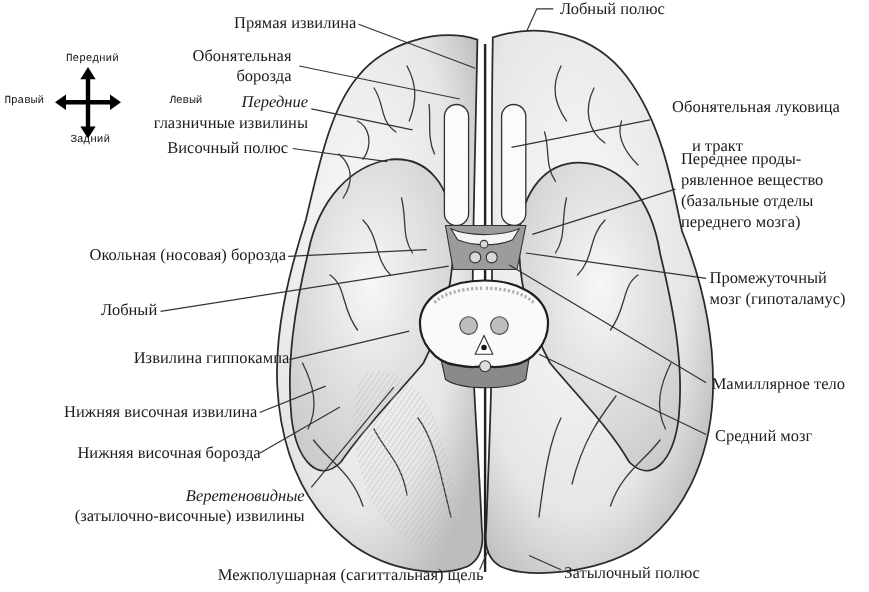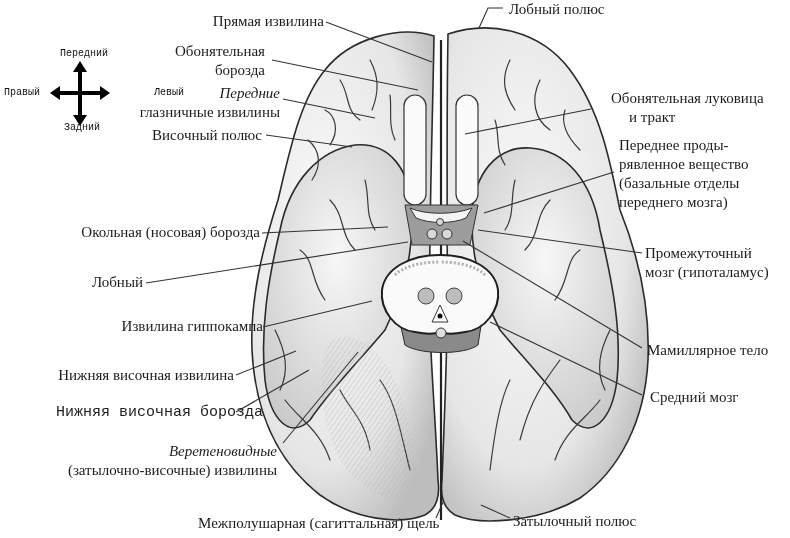--- a/index.html
+++ b/index.html
@@ -142,28 +142,28 @@
 <div class="lbl r" style="right:466px;top:12px;">Прямая извилина</div>
 <div class="lbl r" style="right:525px;top:42px;">Обонятельная</div>
 <div class="lbl r" style="right:525px;top:61px;">борозда</div>
 <div class="lbl r" style="right:510px;top:84px;font-style:italic;">Передние</div>
 <div class="lbl r" style="right:510px;top:103px;">глазничные извилины</div>
 <div class="lbl r" style="right:528px;top:126px;">Височный полюс</div>
 <div class="lbl r" style="right:530px;top:223px;">Окольная (носовая) борозда</div>
 <div class="lbl r" style="right:647px;top:273px;">Лобный</div>
 <div class="lbl r" style="right:527px;top:317px;">Извилина гиппокампа</div>
 <div class="lbl r" style="right:556px;top:366px;">Нижняя височная извилина</div>
-<div class="lbl r" style="right:527px;top:403px;font-family:Liberation Mono, monospace;">Нижняя височная борозда</div>
+<div class="lbl r" style="right:553px;top:403px;">Нижняя височная борозда</div>
 <div class="lbl r" style="right:513px;top:442px;font-style:italic;">Веретеновидные</div>
 <div class="lbl r" style="right:513px;top:461px;">(затылочно-височные) извилины</div>
 <div class="lbl l" style="left:198px;top:514px;">Межполушарная (сагиттальная) щель</div>
 
 <div class="lbl l" style="left:509px;top:0px;">Лобный полюс</div>
 <div class="lbl l" style="left:597px;top:89px;margin-left:14px;">Обонятельная луковица</div>
-<div class="lbl l" style="left:597px;top:108px;padding-left:32px;">и тракт</div>
+<div class="lbl l" style="left:597px;top:124px;padding-left:32px;">и тракт</div>
 <div class="lbl l" style="left:619px;top:136px;">Переднее проды-</div>
 <div class="lbl l" style="left:619px;top:155px;">рявленное вещество</div>
 <div class="lbl l" style="left:619px;top:174px;">(базальные отделы</div>
 <div class="lbl l" style="left:619px;top:193px;">переднего мозга)</div>
 <div class="lbl l" style="left:645px;top:244px;">Промежуточный</div>
 <div class="lbl l" style="left:645px;top:263px;">мозг (гипоталамус)</div>
 <div class="lbl l" style="left:647px;top:341px;">Мамиллярное тело</div>
 <div class="lbl l" style="left:650px;top:388px;">Средний мозг</div>
 <div class="lbl l" style="left:513px;top:512px;">Затылочный полюс</div>
 

